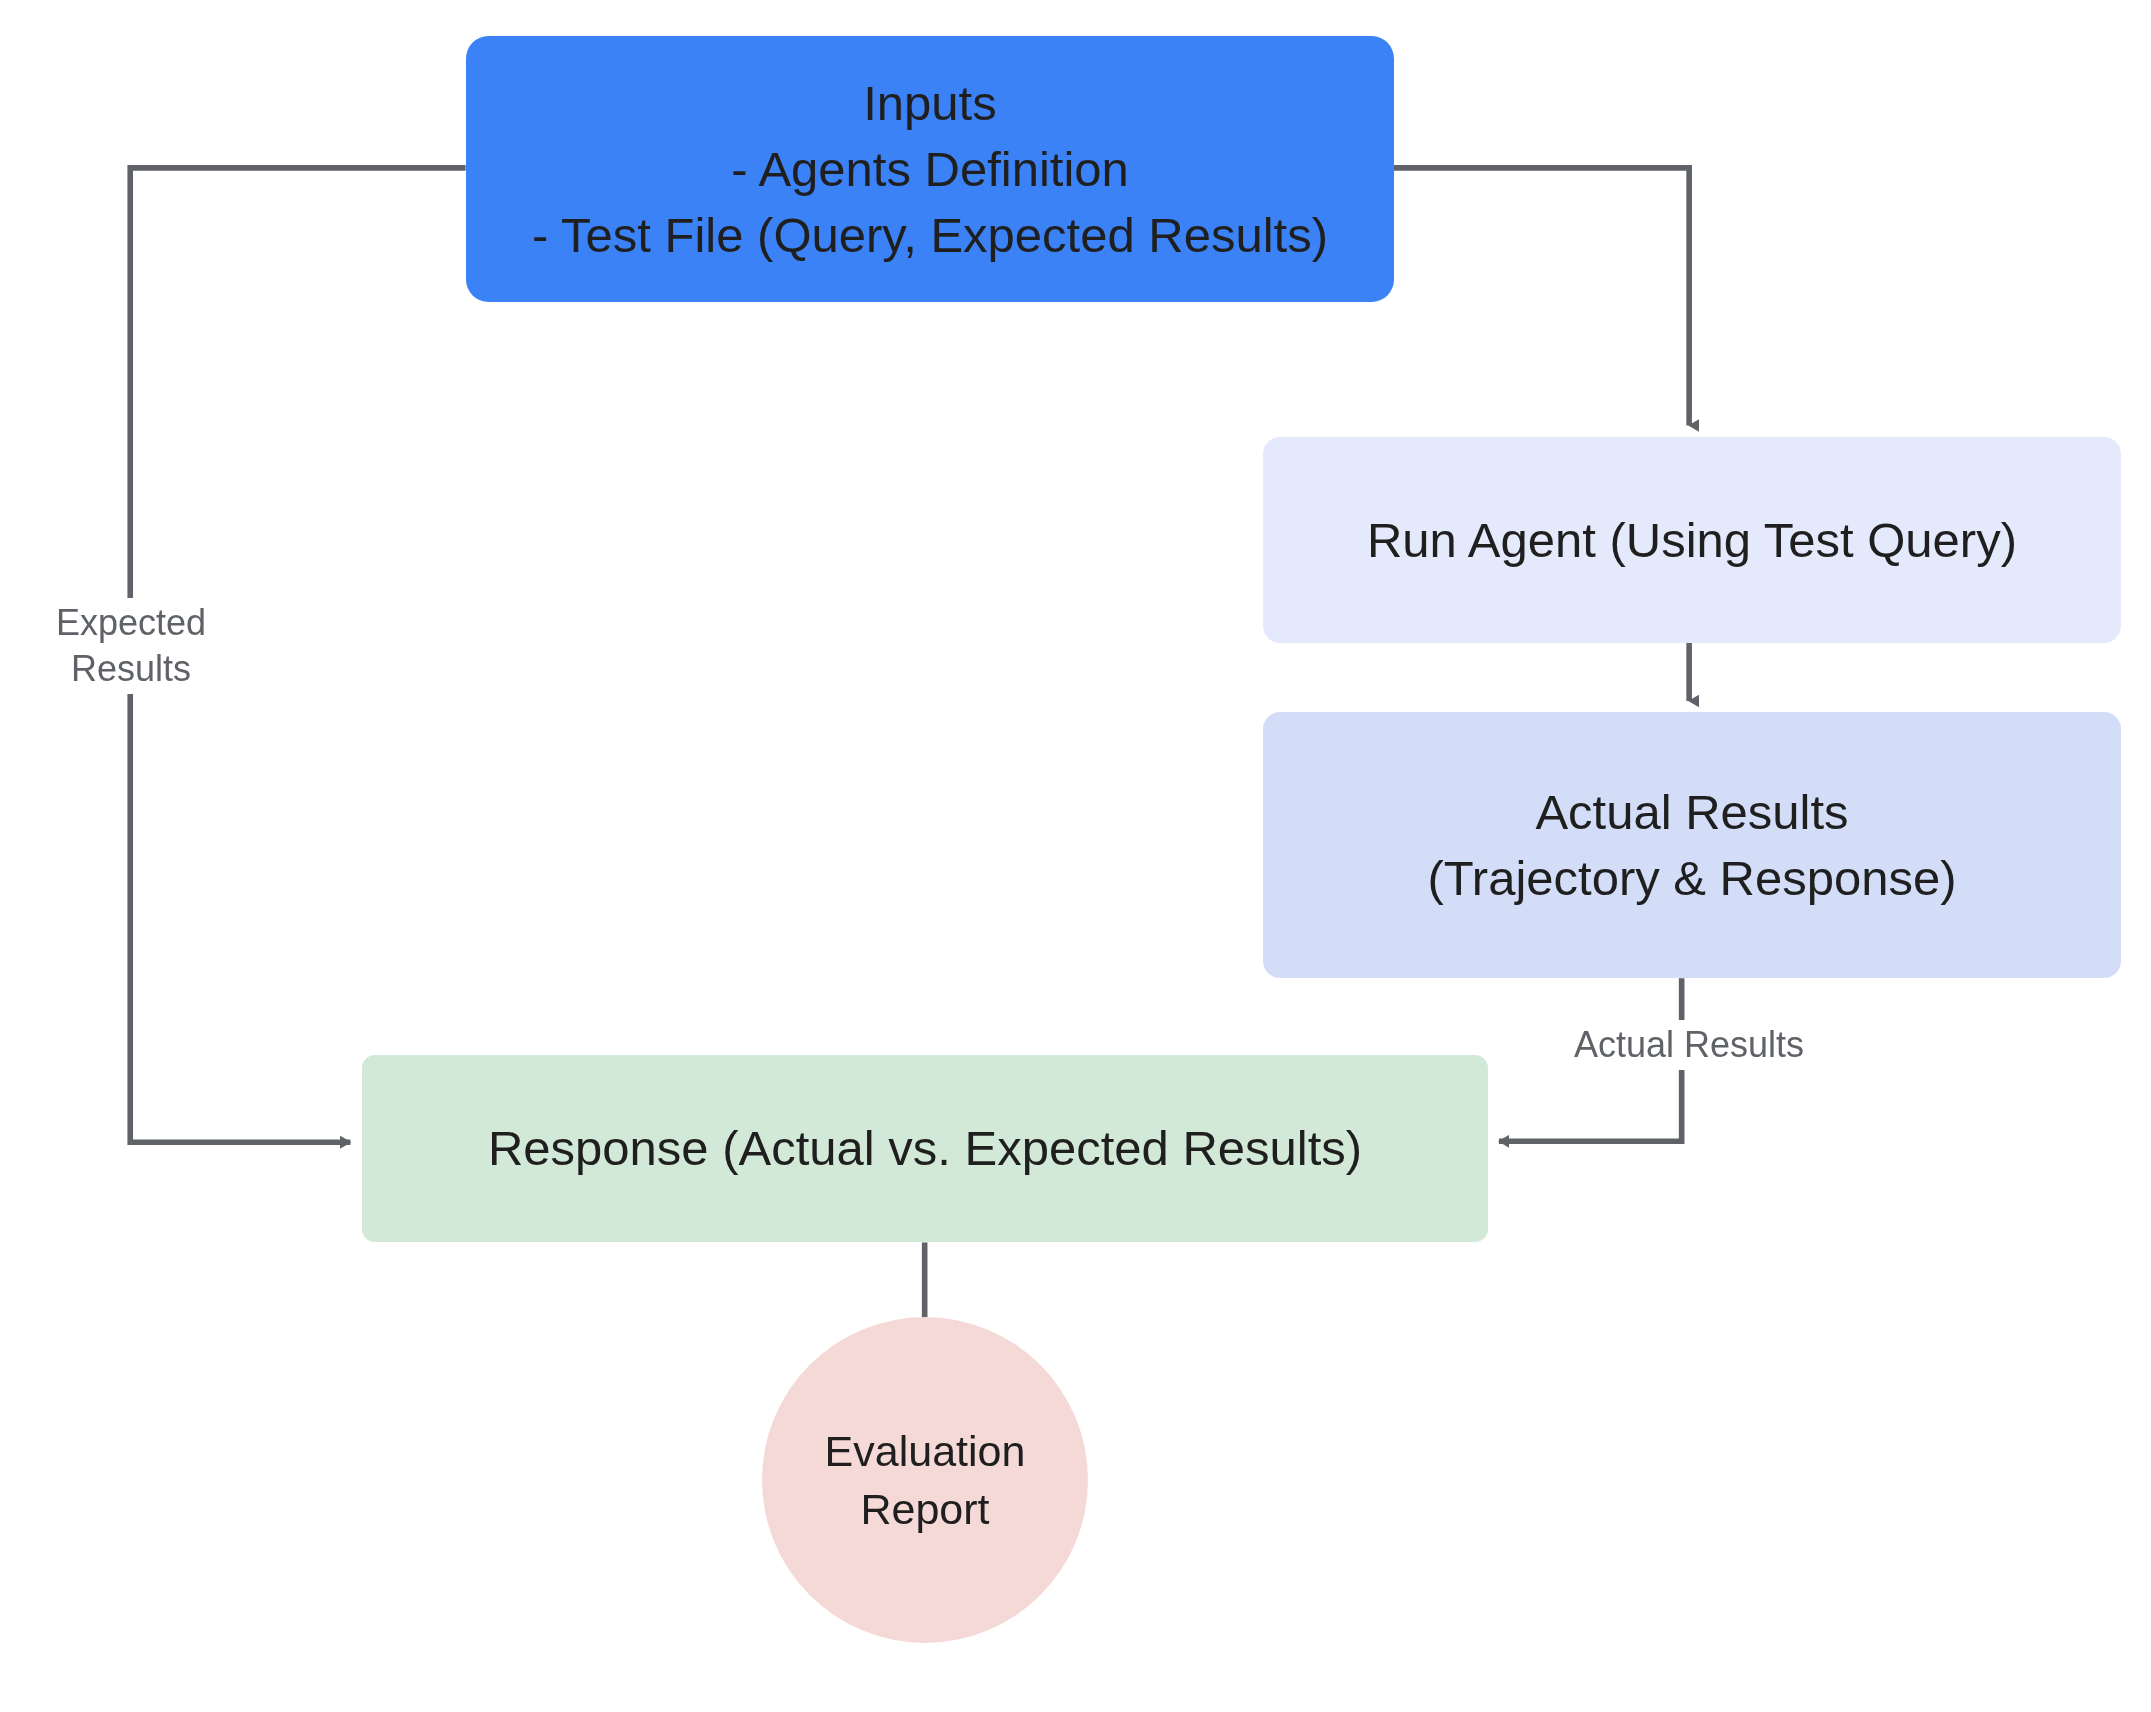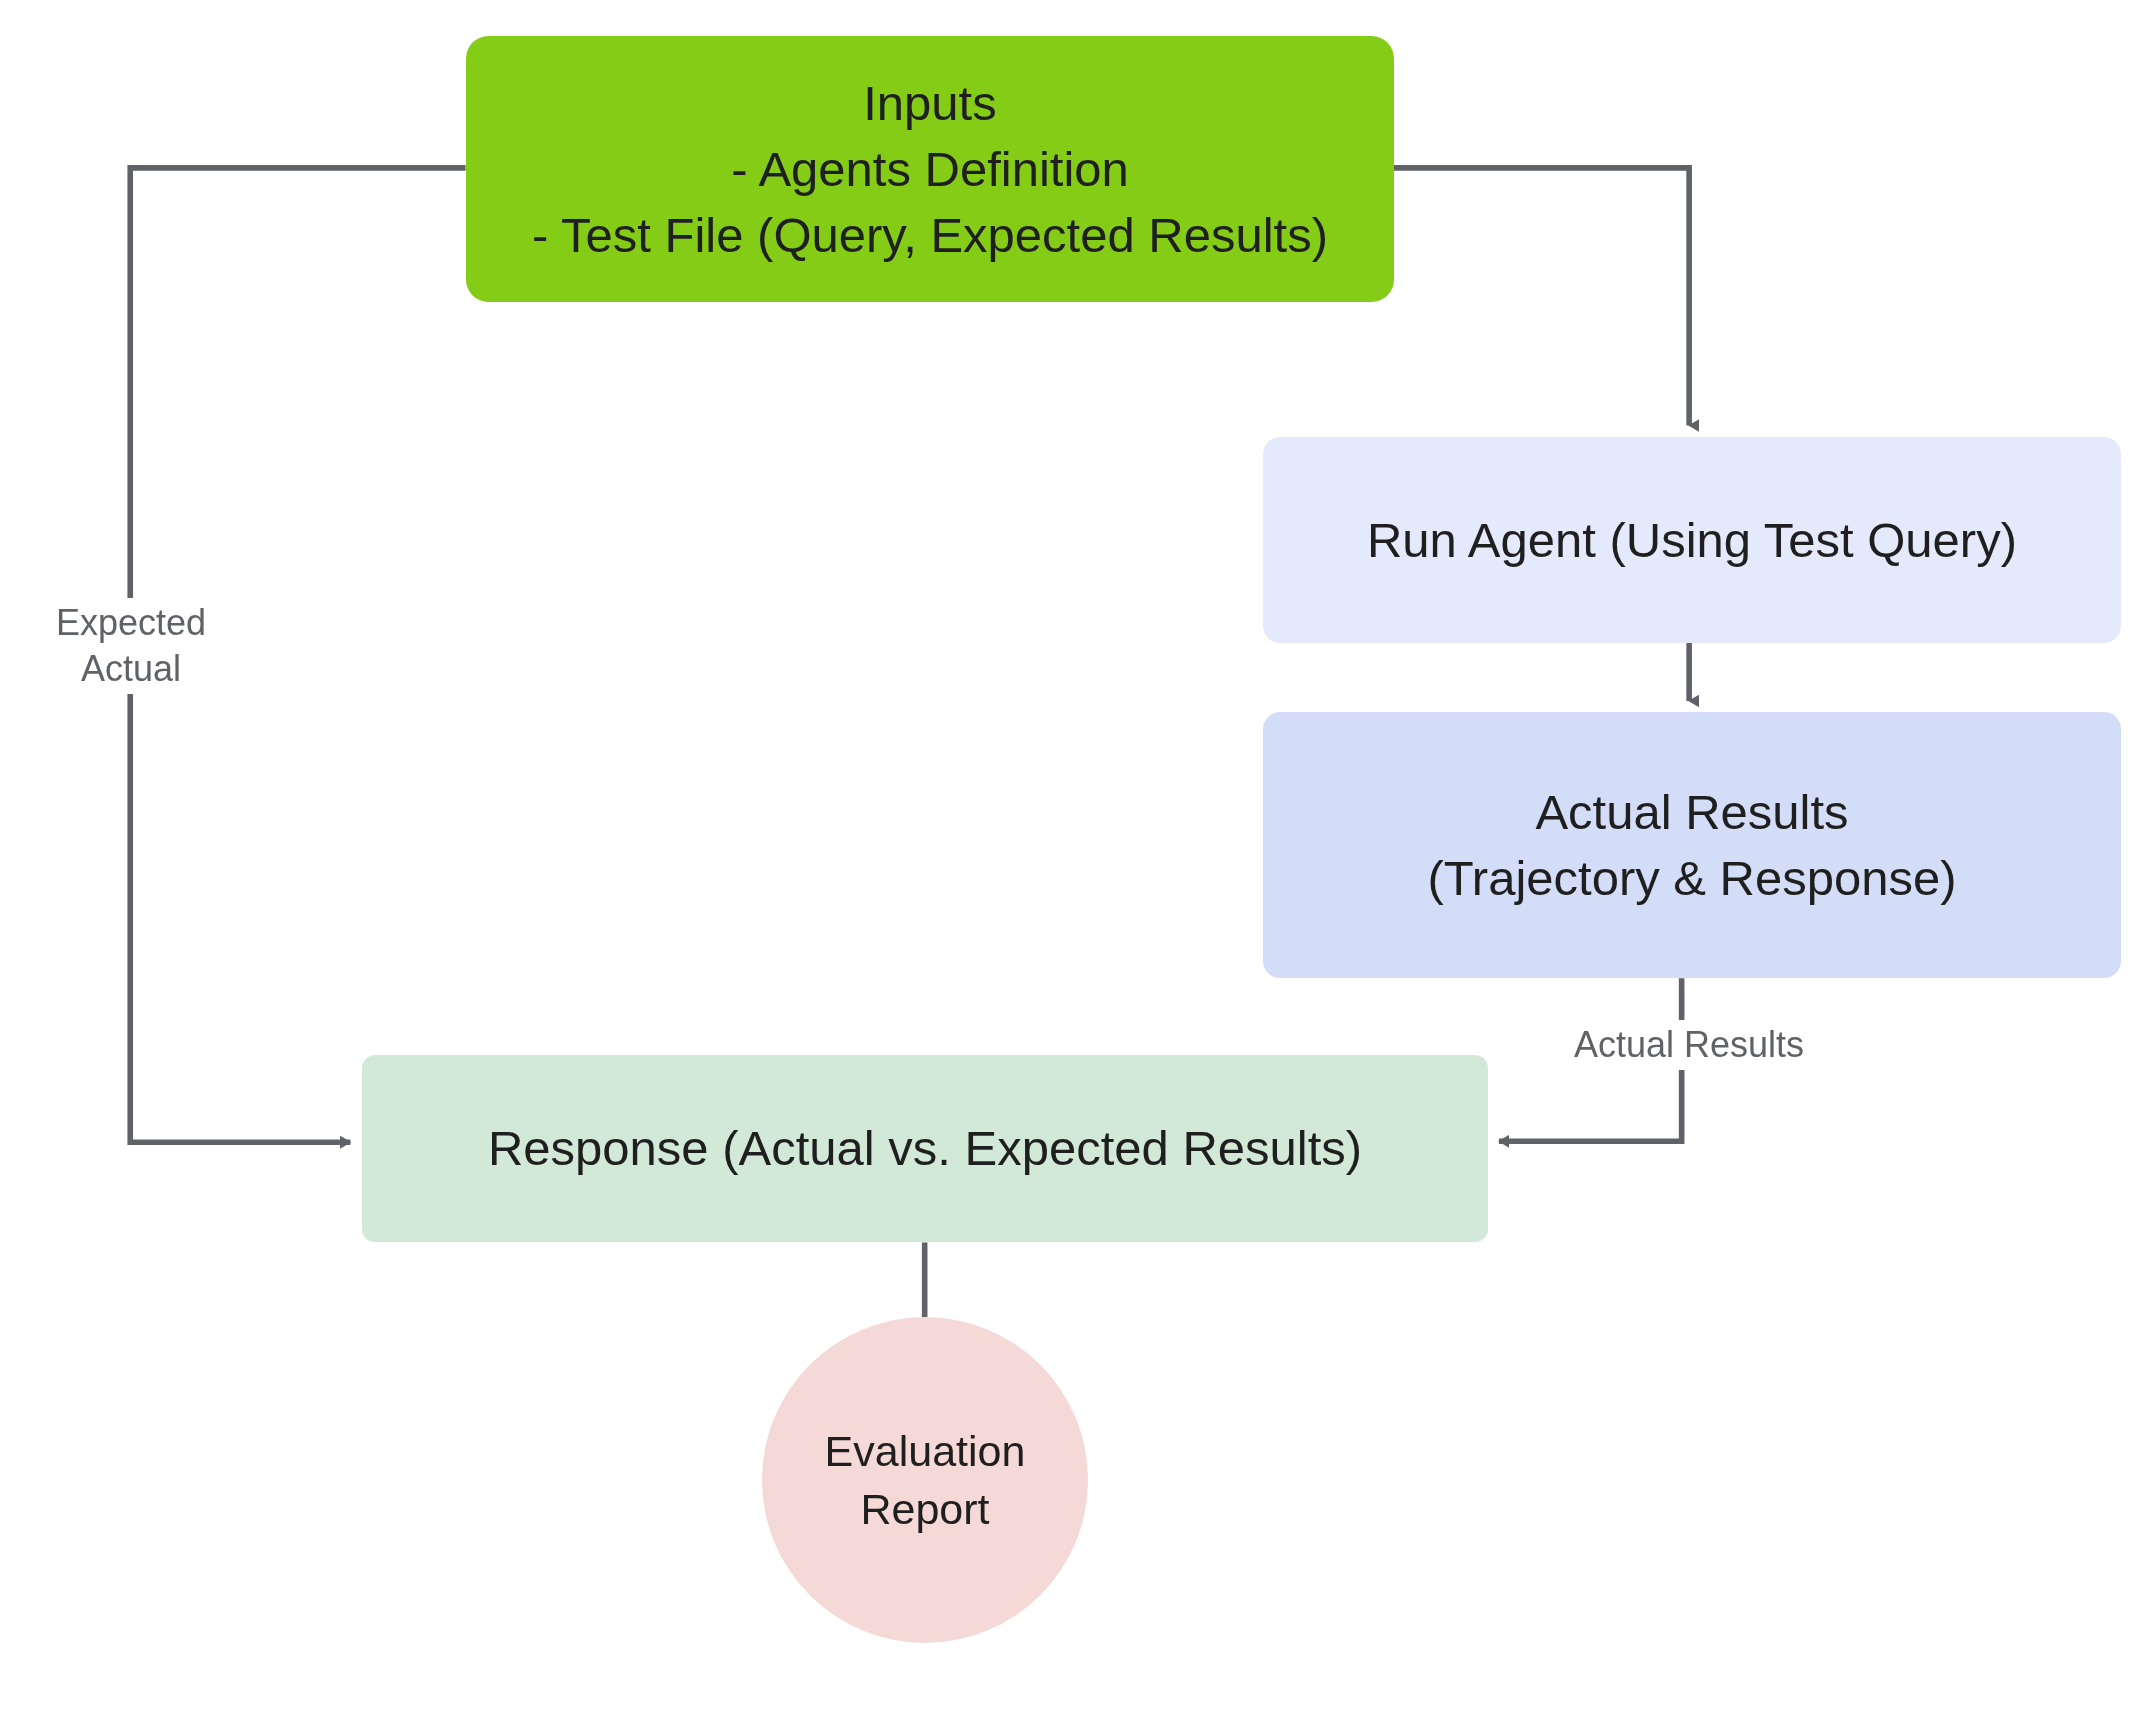--- a/index.html
+++ b/index.html
@@ -29,21 +29,21 @@
   }
   .node-text {
     white-space: pre-line;
     padding: 0 22.5px;
   }
   #node-inputs {
     left: 466px;
     top: 36px;
     width: 928px;
     height: 266px;
-    background: #84cc16;
+    background: #3b82f6;
     border-radius: 22.5px;
     font-size: 49px;
   }
   #node-run-agent {
     left: 1263px;
     top: 437px;
     width: 858px;
     height: 206px;
     background: #e4eafb;
     border-radius: 17px;
@@ -153,18 +153,18 @@
   <div class="node" id="node-compare">
     <div class="node-text">Response (Actual vs. Expected Results)</div>
   </div>
 
   <div class="node" id="node-eval-report">
     <div class="node-text">Evaluation
 Report</div>
   </div>
 
   <div class="edge-label" id="label-expected">Expected
-Actual</div>
+Results</div>
 
   <div class="edge-label" id="label-actual">Actual Results</div>
 
 </div>
 
 
 </body></html>

